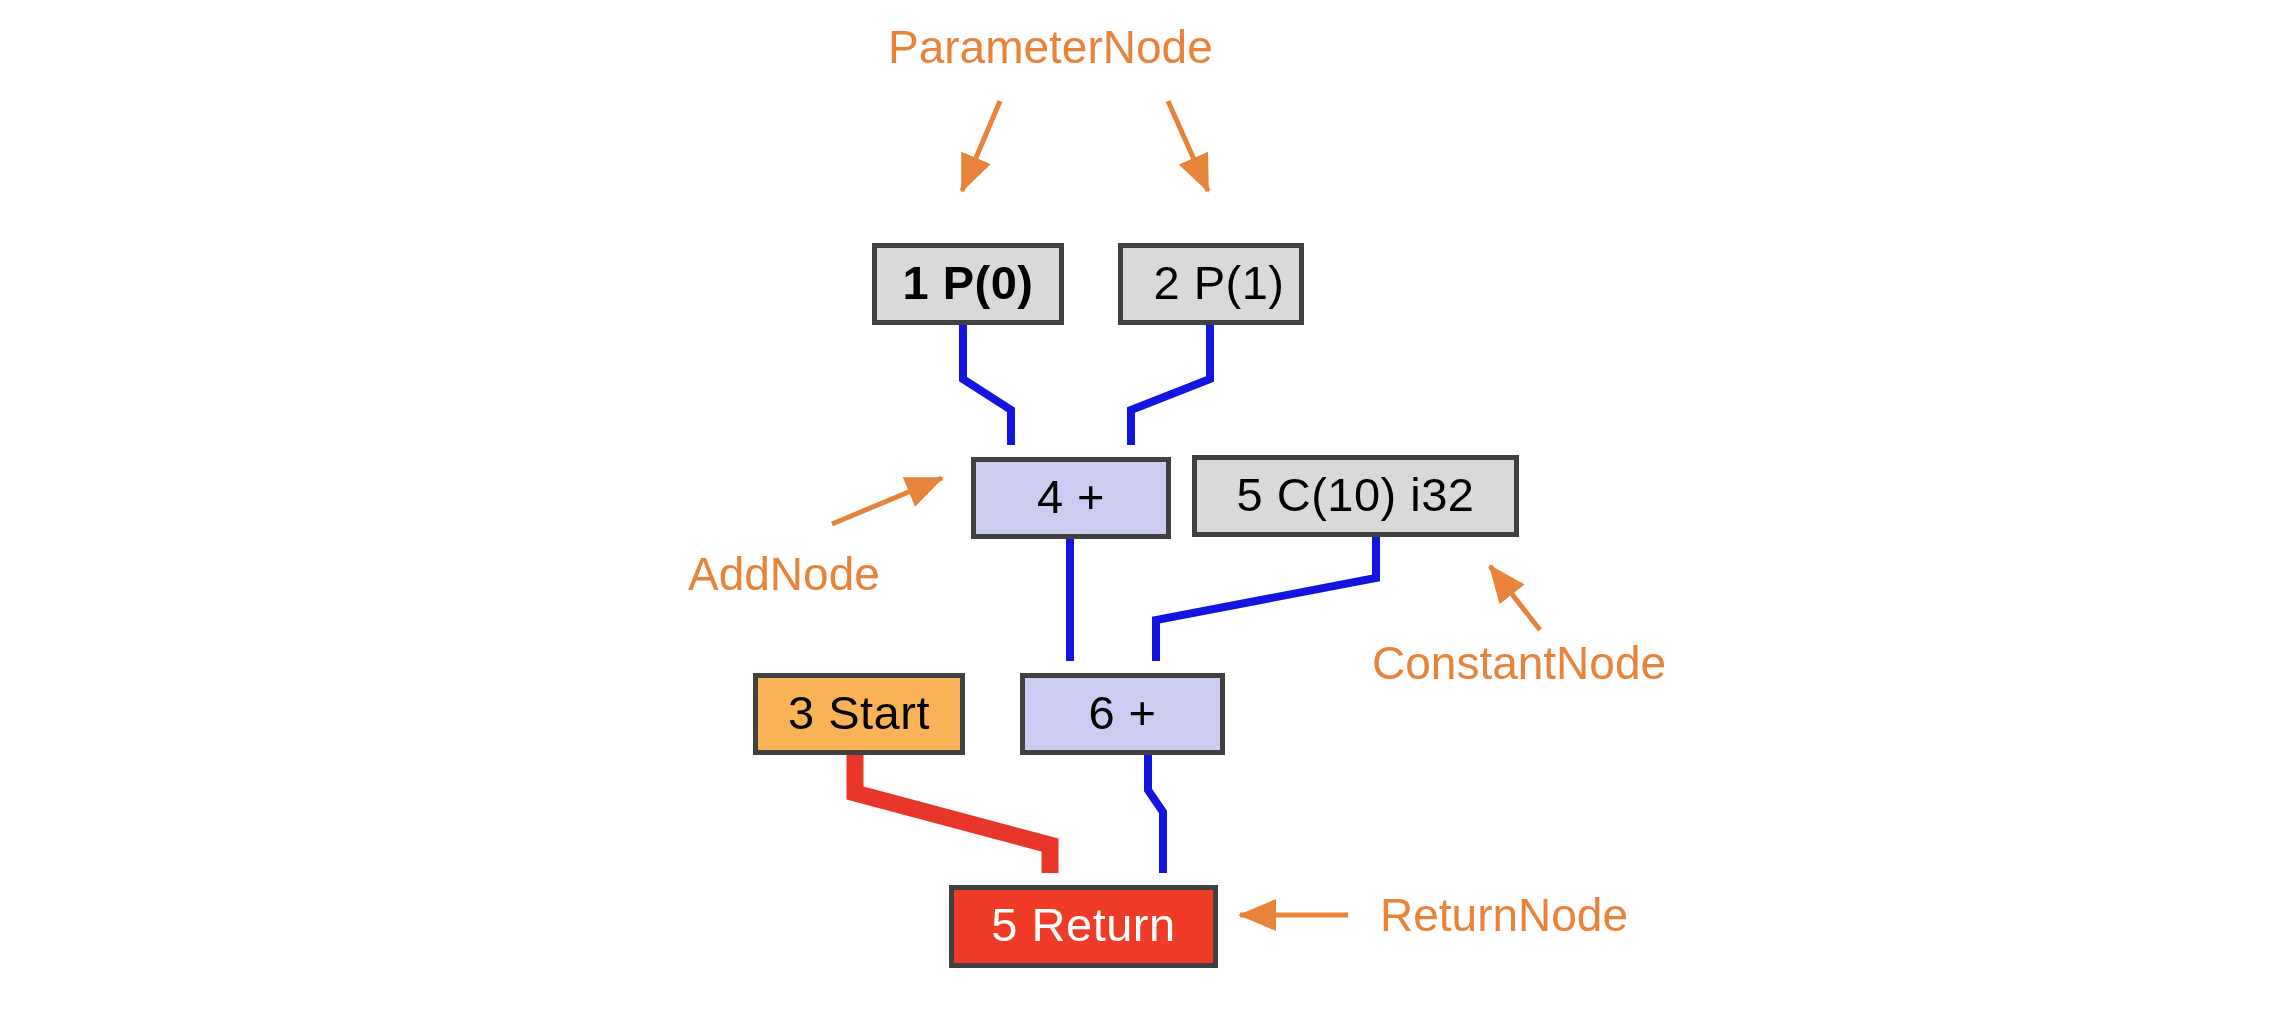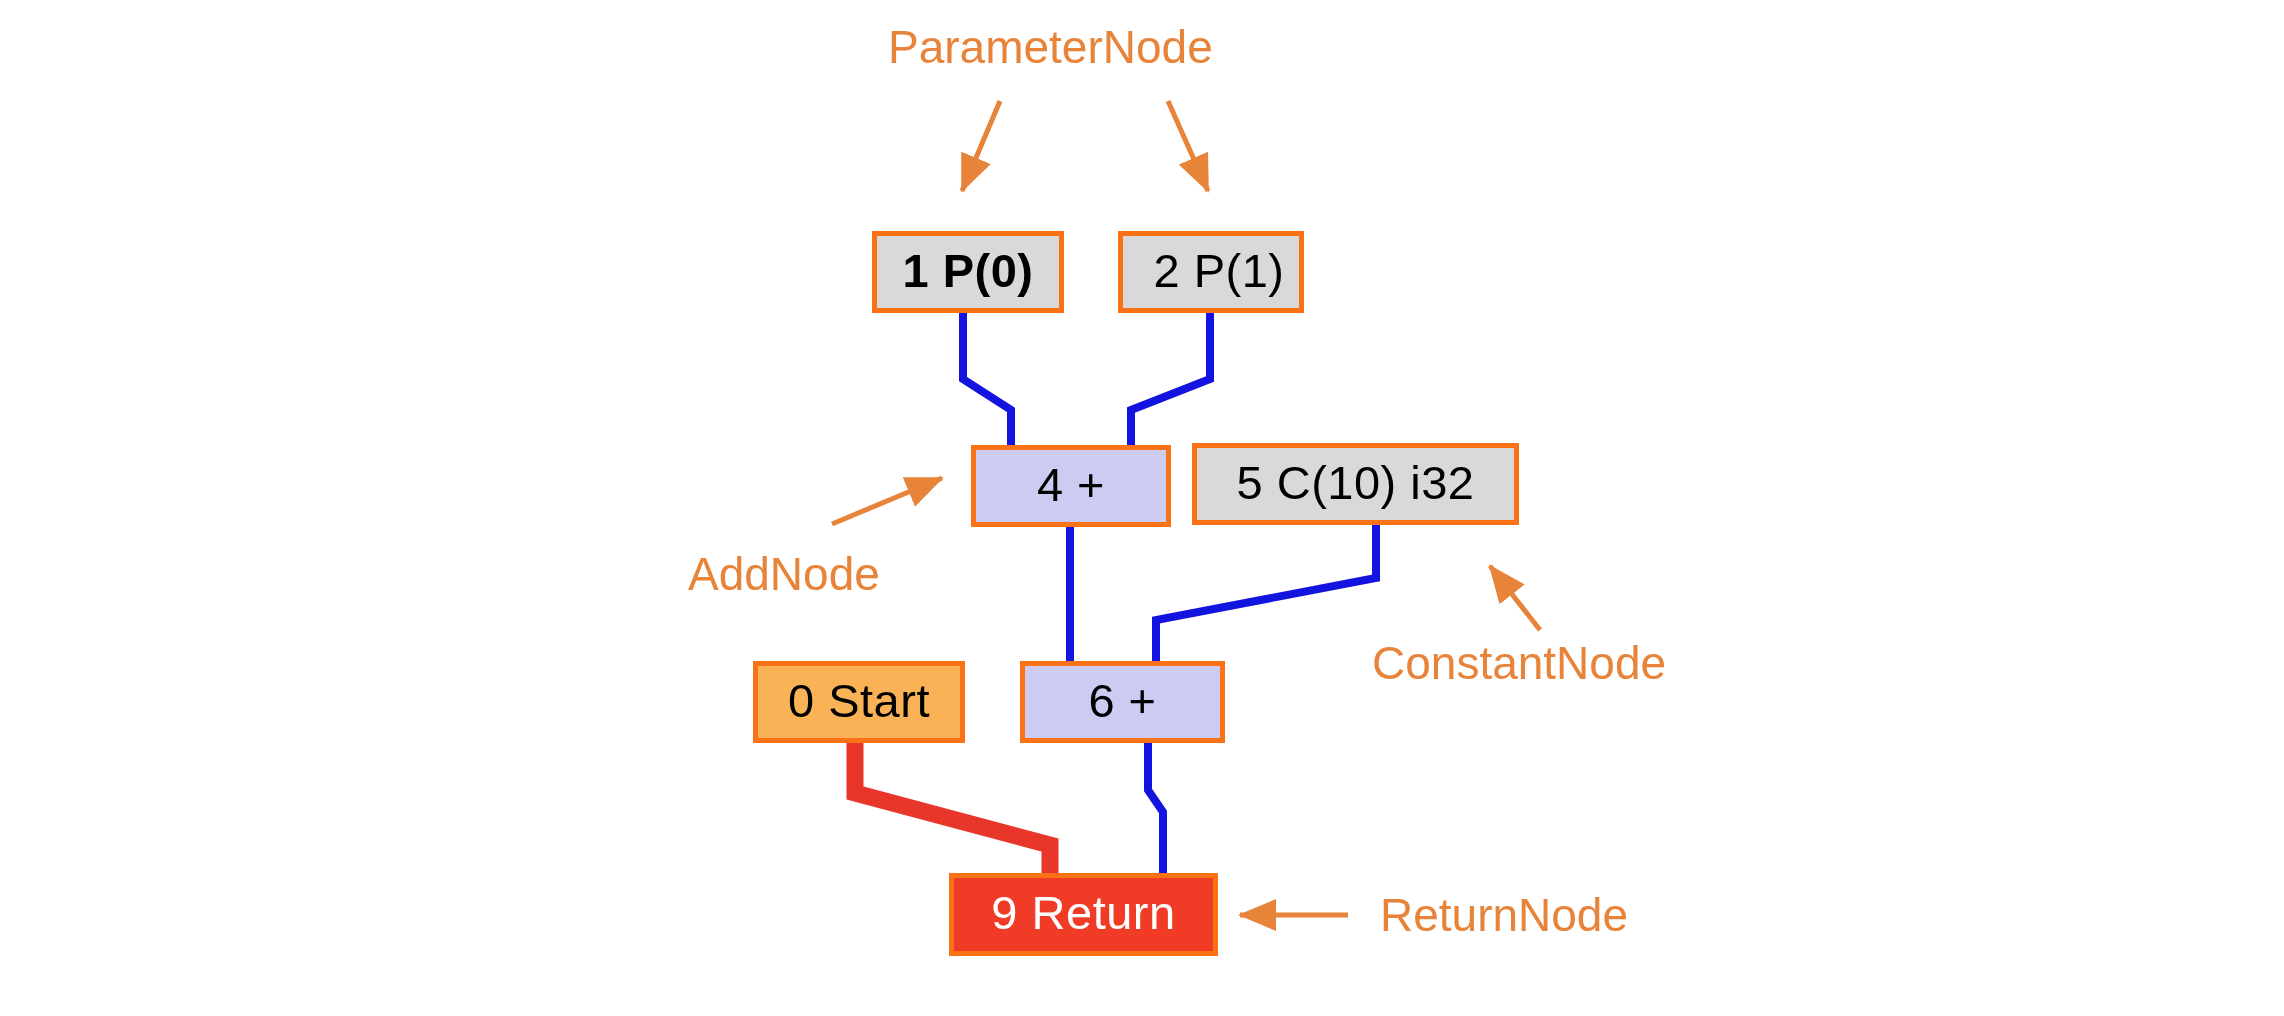--- a/index.html
+++ b/index.html
@@ -22,30 +22,31 @@
   #edges {
     position: absolute;
     left: 0;
     top: 0;
     width: 2284px;
     height: 1016px;
   }
   .node {
     position: absolute;
     box-sizing: border-box;
-    border: 5px solid #f97316;
+    border: 5px solid #404040;
     display: flex;
     align-items: center;
     justify-content: center;
     font-size: 47px;
     line-height: 1;
     color: #000000;
     letter-spacing: 0.5px;
     white-space: nowrap;
     z-index: 3;
+    margin-top: 12px;
   }
   .node-label {
     display: block;
     transform: translateY(-2px);
   }
   .node.gray  { background: #d9d9d9; }
   .node.blue  { background: #ccccf2; }
   .node.amber { background: #f9b356; }
   .node.red   { background: #f03b26; color: #ffffff; }
   .node.bold  { font-weight: bold; }
@@ -105,29 +106,29 @@
 
   <div class="node blue" style="left:971px; top:445px; width:200px; height:82px;">
     <span class="node-label">4 +</span>
   </div>
 
   <div class="node gray" style="left:1192px; top:443px; width:327px; height:82px;justify-content:center;">
     <span class="node-label">5 C(10) i32</span>
   </div>
 
   <div class="node amber" style="left:753px; top:661px; width:212px; height:82px;">
-    <span class="node-label">0 Start</span>
+    <span class="node-label">3 Start</span>
   </div>
 
   <div class="node blue" style="left:1020px; top:661px; width:205px; height:82px;">
     <span class="node-label">6 +</span>
   </div>
 
   <div class="node red" style="left:949px; top:873px; width:269px; height:83px;">
-    <span class="node-label">9 Return</span>
+    <span class="node-label">5 Return</span>
   </div>
 
   <div class="annot" style="left:888px; top:24px;">ParameterNode</div>
 
   <div class="annot" style="left:688px; top:551px;">AddNode</div>
 
   <div class="annot" style="left:1380px; top:892px;">ReturnNode</div>
 
   <div class="annot" style="left:1372px; top:640px;">ConstantNode</div>
 

